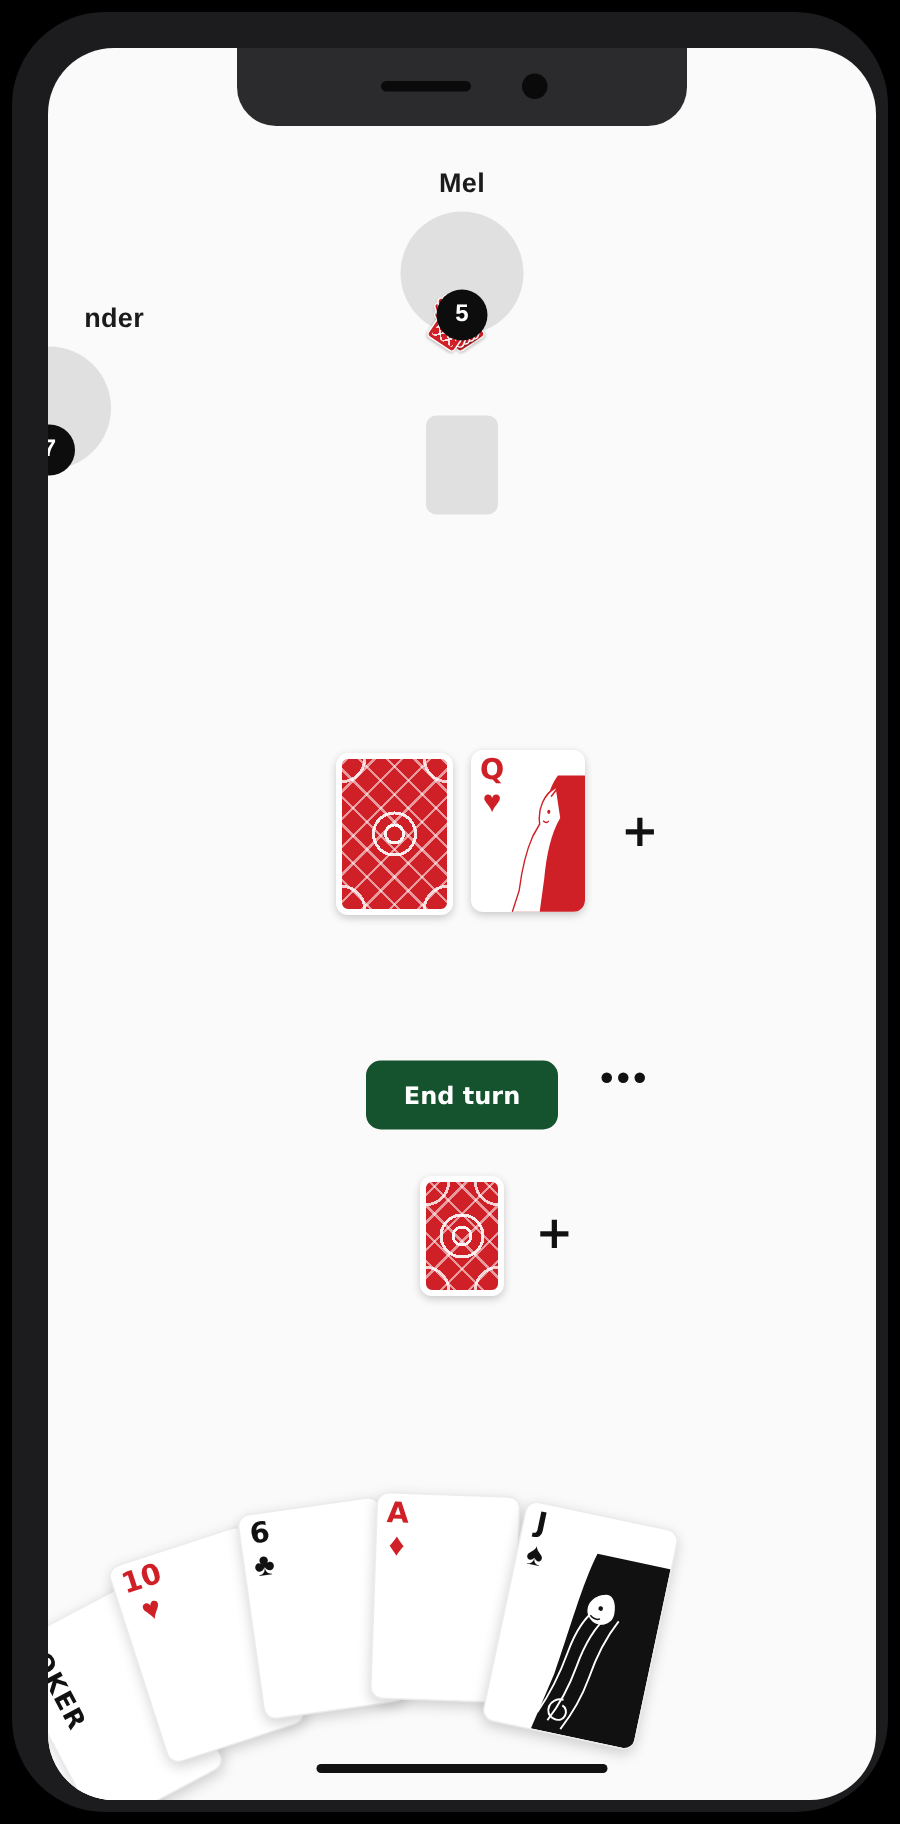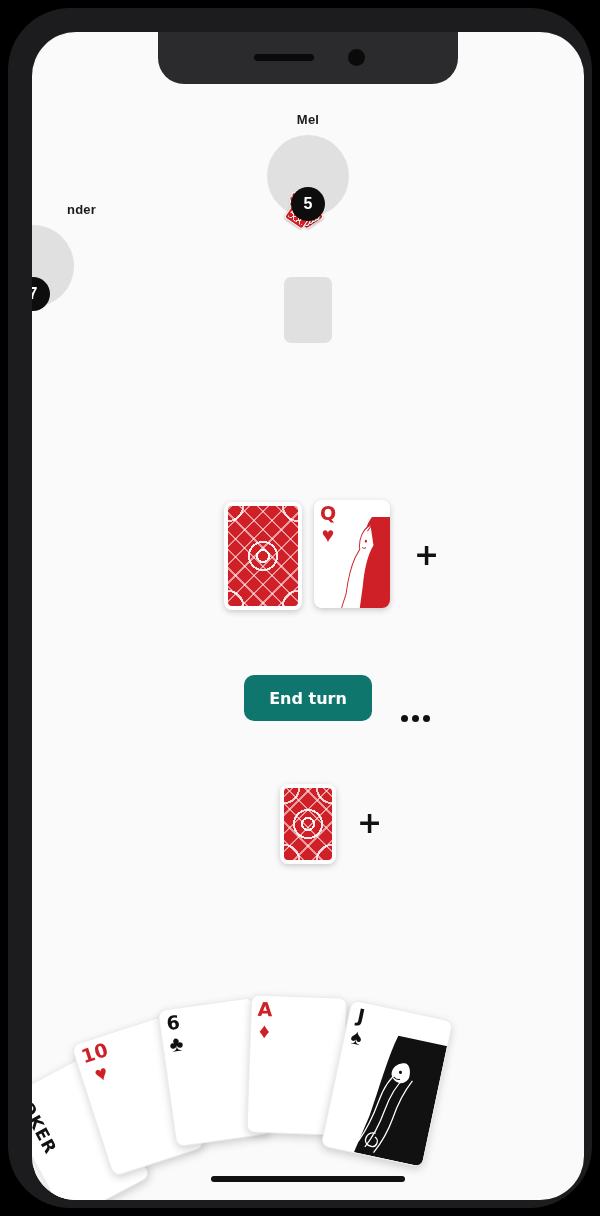--- a/index.html
+++ b/index.html
@@ -42,21 +42,21 @@
   }
   .home-indicator {
     position: absolute; left: 50%; bottom: 18px; transform: translateX(-50%);
     width: 194px; height: 6px; border-radius: 3px; background: #111;
     z-index: 35;
   }
 
   
   .opp { position: absolute; text-align: center; }
   .opp-name {
-    font-size: 13px; font-weight: bold; color: #1b1b1b;
+    font-size: 18px; font-weight: bold; color: #1b1b1b;
     letter-spacing: .2px; white-space: nowrap;
   }
   .opp-avatar {
     width: 82px; height: 82px; border-radius: 50%;
     background: #e0e0e0; margin: 8px auto 0;
   }
   .opp-fan { position: relative; width: 82px; height: 44px; margin: -30px auto 0; }
   .mini-card {
     position: absolute; left: 26px; top: 4px;
     width: 22px; height: 32px; border-radius: 3px;
@@ -117,26 +117,26 @@
   .corner .suit { font-size: 21px; margin-top: 1px; }
   .red { color: #cf2027; }
   .black { color: #111; }
 
   
   .court-art { position: absolute; right: 0; bottom: 0; width: 70%; height: 86%; }
 
   
   .end-turn-btn {
     position: absolute;
-    background: #0f766e; color: #fff;
+    background: #14532d; color: #fff;
     border: none; border-radius: 10px;
     font-size: 16px; font-weight: bold;
     font-family: "DejaVu Sans", sans-serif;
     cursor: pointer;
-    display: flex; align-items: center; justify-content: center;
+    display: flex; align-items: center; justify-content: center; margin-top: 32px;
   }
   .dots { position: absolute; display: flex; gap: 4px; cursor: pointer; }
   .dots i { width: 7px; height: 7px; border-radius: 50%; background: #111; display: block; }
 
   .plus {
     position: absolute; color: #111;
     font-size: 30px; font-weight: bold; line-height: 1;
     font-family: "DejaVu Sans", sans-serif;
     cursor: pointer;
   }

